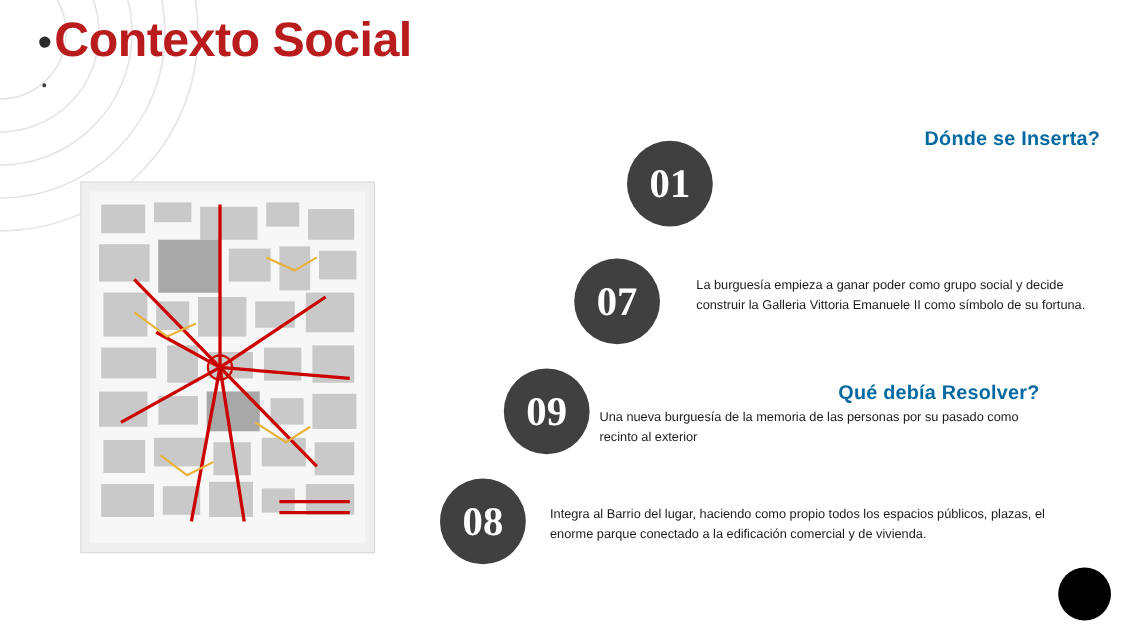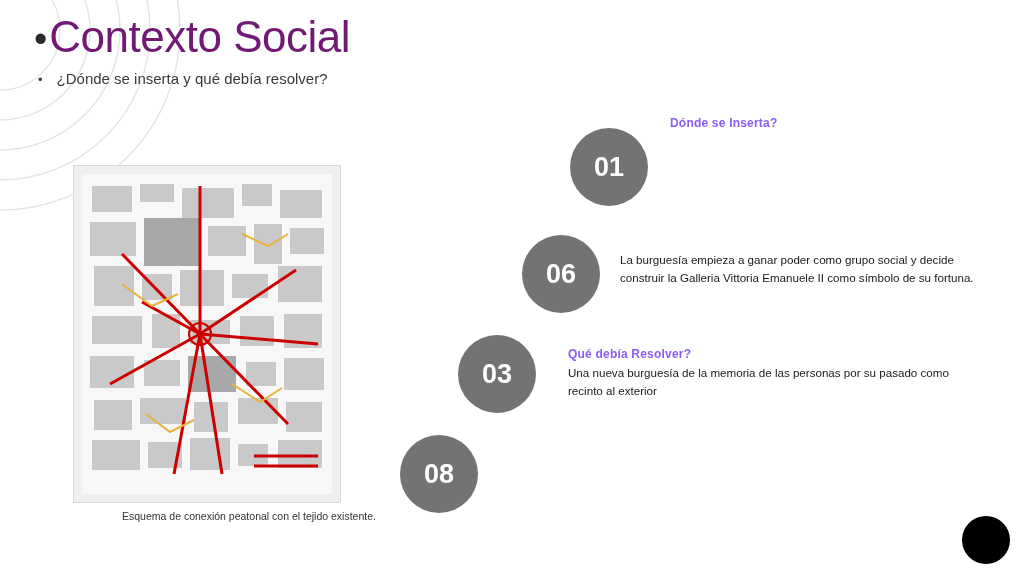--- a/index.html
+++ b/index.html
@@ -43,23 +43,23 @@
     align-items: baseline;
   }
   .bullet-big {
     font-size: 38px;
     line-height: 1;
     color: #2b2b2b;
     margin-right: 2px;
   }
   .slide-title {
     font-size: 44px;
-    color: #701a75;
+    color: #b91c1c;
     letter-spacing: -0.5px;
-    font-weight: 400;
+    font-weight: 700;
     line-height: 1.05;
   }
   .subtitle-line {
     display: flex;
     align-items: baseline;
     margin-top: 10px;
     margin-left: 4px;
   }
   .bullet-small {
     font-size: 13px;
@@ -115,57 +115,59 @@
     width: 612px;
     height: 430px;
   }
   .item {
     position: absolute;
     display: flex;
     align-items: flex-start;
   }
   .circle {
     border-radius: 50%;
-    background: #737373;
+    background: #404040;
     color: #ffffff;
     display: flex;
     align-items: center;
     justify-content: center;
-    font-size: 27px;
+    font-size: 37px;
     font-weight: 700;
     flex: none;
+    font-family: Liberation Serif, serif;
   }
   .item-text {
     padding-top: 2px;
   }
   .item-head {
-    font-size: 12px;
+    font-size: 18px;
     font-weight: 700;
-    color: #8b5cf6;
+    color: #0369a1;
     margin-bottom: 3px;
     letter-spacing: 0.2px;
+    text-align: right;
   }
   .item-body {
     font-size: 11.6px;
     color: #1a1a1a;
     line-height: 1.55;
   }
 
   
   #item-1 { left: 170px; top: 18px; }
   #item-1 .circle { width: 78px; height: 78px; }
   #item-1 .item-text { width: 330px; margin-left: 22px; margin-top: -14px; }
 
   #item-2 { left: 122px; top: 125px; }
   #item-2 .circle { width: 78px; height: 78px; }
-  #item-2 .item-text { width: 380px; margin-left: 20px; margin-top: 14px; }
+  #item-2 .item-text { width: 380px; margin-left: 33px; margin-top: 14px; }
 
   #item-3 { left: 58px; top: 225px; }
   #item-3 .circle { width: 78px; height: 78px; }
-  #item-3 .item-text { width: 400px; margin-left: 32px; margin-top: 10px; }
+  #item-3 .item-text { width: 400px; margin-left: 9px; margin-top: 10px; }
 
   #item-4 { left: 0px; top: 325px; }
   #item-4 .circle { width: 78px; height: 78px; }
   #item-4 .item-text { width: 460px; margin-left: 22px; margin-top: 22px; }
 
   
   .dot-accent {
     position: absolute;
     right: 14px;
     bottom: 12px;
@@ -192,21 +194,20 @@
     </svg>
   </div>
 
   <div class="title-wrap">
     <div class="title-line">
       <span class="bullet-big">•</span>
       <span class="slide-title">Contexto Social</span>
     </div>
     <div class="subtitle-line">
       <span class="bullet-small">•</span>
-      <span class="slide-subtitle">¿Dónde se inserta y qué debía resolver?</span>
     </div>
   </div>
 
   <div class="map-figure">
     <div class="map-frame">
       <div class="map-inner">
         <svg width="250" height="320" viewBox="0 0 250 320" aria-hidden="true">
           <rect x="0" y="0" width="250" height="320" fill="#f7f7f7"></rect>
           <g fill="#c9c9c9">
             <rect x="10" y="12" width="40" height="26"></rect>
@@ -269,47 +270,49 @@
             <polyline points="64,240 88,258 112,246"></polyline>
             <polyline points="160,60 186,72 206,60"></polyline>
           </g>
           <g stroke="#cc0000" stroke-width="3" fill="none">
             <line x1="172" y1="282" x2="236" y2="282"></line>
             <line x1="172" y1="292" x2="236" y2="292"></line>
           </g>
         </svg>
       </div>
     </div>
-    <div class="map-caption">Esquema de conexión peatonal con el tejido existente.</div>
   </div>
 
   <div class="items">
 
     <div class="item" id="item-1">
       <div class="circle">01</div>
       <div class="item-text">
         <div class="item-head">Dónde se Inserta?</div>
       </div>
     </div>
 
     <div class="item" id="item-2">
-      <div class="circle">06</div>
+      <div class="circle">07</div>
       <div class="item-text">
         <div class="item-body">La burguesía empieza a ganar poder como grupo social y decide construir la Galleria Vittoria Emanuele II como símbolo de su fortuna.</div>
       </div>
     </div>
 
     <div class="item" id="item-3">
-      <div class="circle">03</div>
+      <div class="circle">09</div>
       <div class="item-text">
         <div class="item-head">Qué debía Resolver?</div>
         <div class="item-body">Una nueva burguesía de la memoria de las personas por su pasado como recinto al exterior</div>
       </div>
     </div>
 
     <div class="item" id="item-4">
       <div class="circle">08</div>
+      <div class="item-text">
+        <div class="item-body">Integra al Barrio del lugar, haciendo como propio todos los espacios públicos, plazas, el enorme parque conectado a la edificación comercial y de vivienda.</div>
+      </div>
     </div>
 
   </div>
 
   <div class="dot-accent"></div>
 </div>
 
 </body></html>

